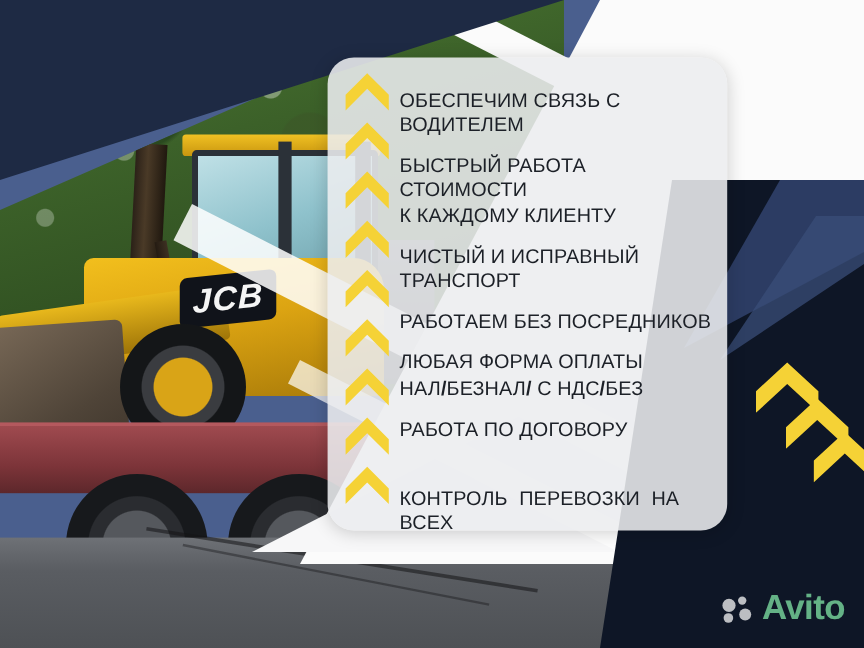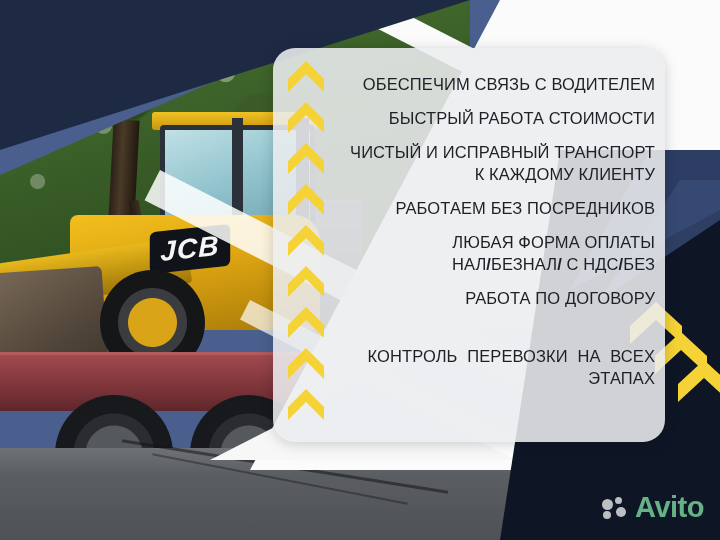--- a/index.html
+++ b/index.html
@@ -164,26 +164,25 @@
     transform:rotate(0deg);
   }
   .white-wedge-2{
     position:absolute;left:210px;top:330px;width:510px;height:130px;
     background:#f7f7f8;
     clip-path:polygon(255px 0,510px 0,510px 130px,0 130px);
   }
 
   
   .card{
-    position:absolute;left:273px;top:48px;width:392px;height:394px;
+    position:absolute;left:273px;top:48px;width:333px;height:394px;
     background:rgba(236,237,239,.88);
     border-radius:22px;
     box-shadow:0 2px 14px rgba(0,0,0,.18);
     overflow:hidden;
-    text-align:right;
   }
   .chev-col{
     position:absolute;left:10px;top:8px;width:46px;height:380px;
     display:flex;flex-direction:column;align-items:center;gap:1px;
   }
   .chev{width:40px;height:40px;flex:none;}
   .card-text{
     position:absolute;left:60px;top:26px;right:10px;
     display:flex;flex-direction:column;
   }
@@ -291,22 +290,22 @@
         <span class="chev"><svg viewBox="0 0 40 40" width="40" height="40">
             <polygon points="20,5 38,23 38,36 20,18 2,36 2,23" fill="#F5D236"></polygon>
           </svg></span>
         <span class="chev"><svg viewBox="0 0 40 40" width="40" height="40">
             <polygon points="20,5 38,23 38,36 20,18 2,36 2,23" fill="#F5D236"></polygon>
           </svg></span>
       </div>
     <div class="card-text">
         <div class="line">ОБЕСПЕЧИМ СВЯЗЬ С ВОДИТЕЛЕМ</div>
         <div class="line">БЫСТРЫЙ РАБОТА СТОИМОСТИ</div>
+        <div class="line sub">К КАЖДОМУ КЛИЕНТУ</div>
         <div class="line">ЧИСТЫЙ И ИСПРАВНЫЙ ТРАНСПОРТ</div>
-        <div class="line sub">К КАЖДОМУ КЛИЕНТУ</div>
         <div class="line">РАБОТАЕМ БЕЗ ПОСРЕДНИКОВ</div>
         <div class="line">ЛЮБАЯ ФОРМА ОПЛАТЫ</div>
         <div class="line sub">НАЛ<b>/</b>БЕЗНАЛ<b>/</b> С НДС<b>/</b>БЕЗ</div>
         <div class="line">РАБОТА ПО ДОГОВОРУ</div>
         <div class="line sp">КОНТРОЛЬ ПЕРЕВОЗКИ НА ВСЕХ</div>
         <div class="line sub">ЭТАПАХ</div>
       </div>
   </div>
 
   <div class="avito">

